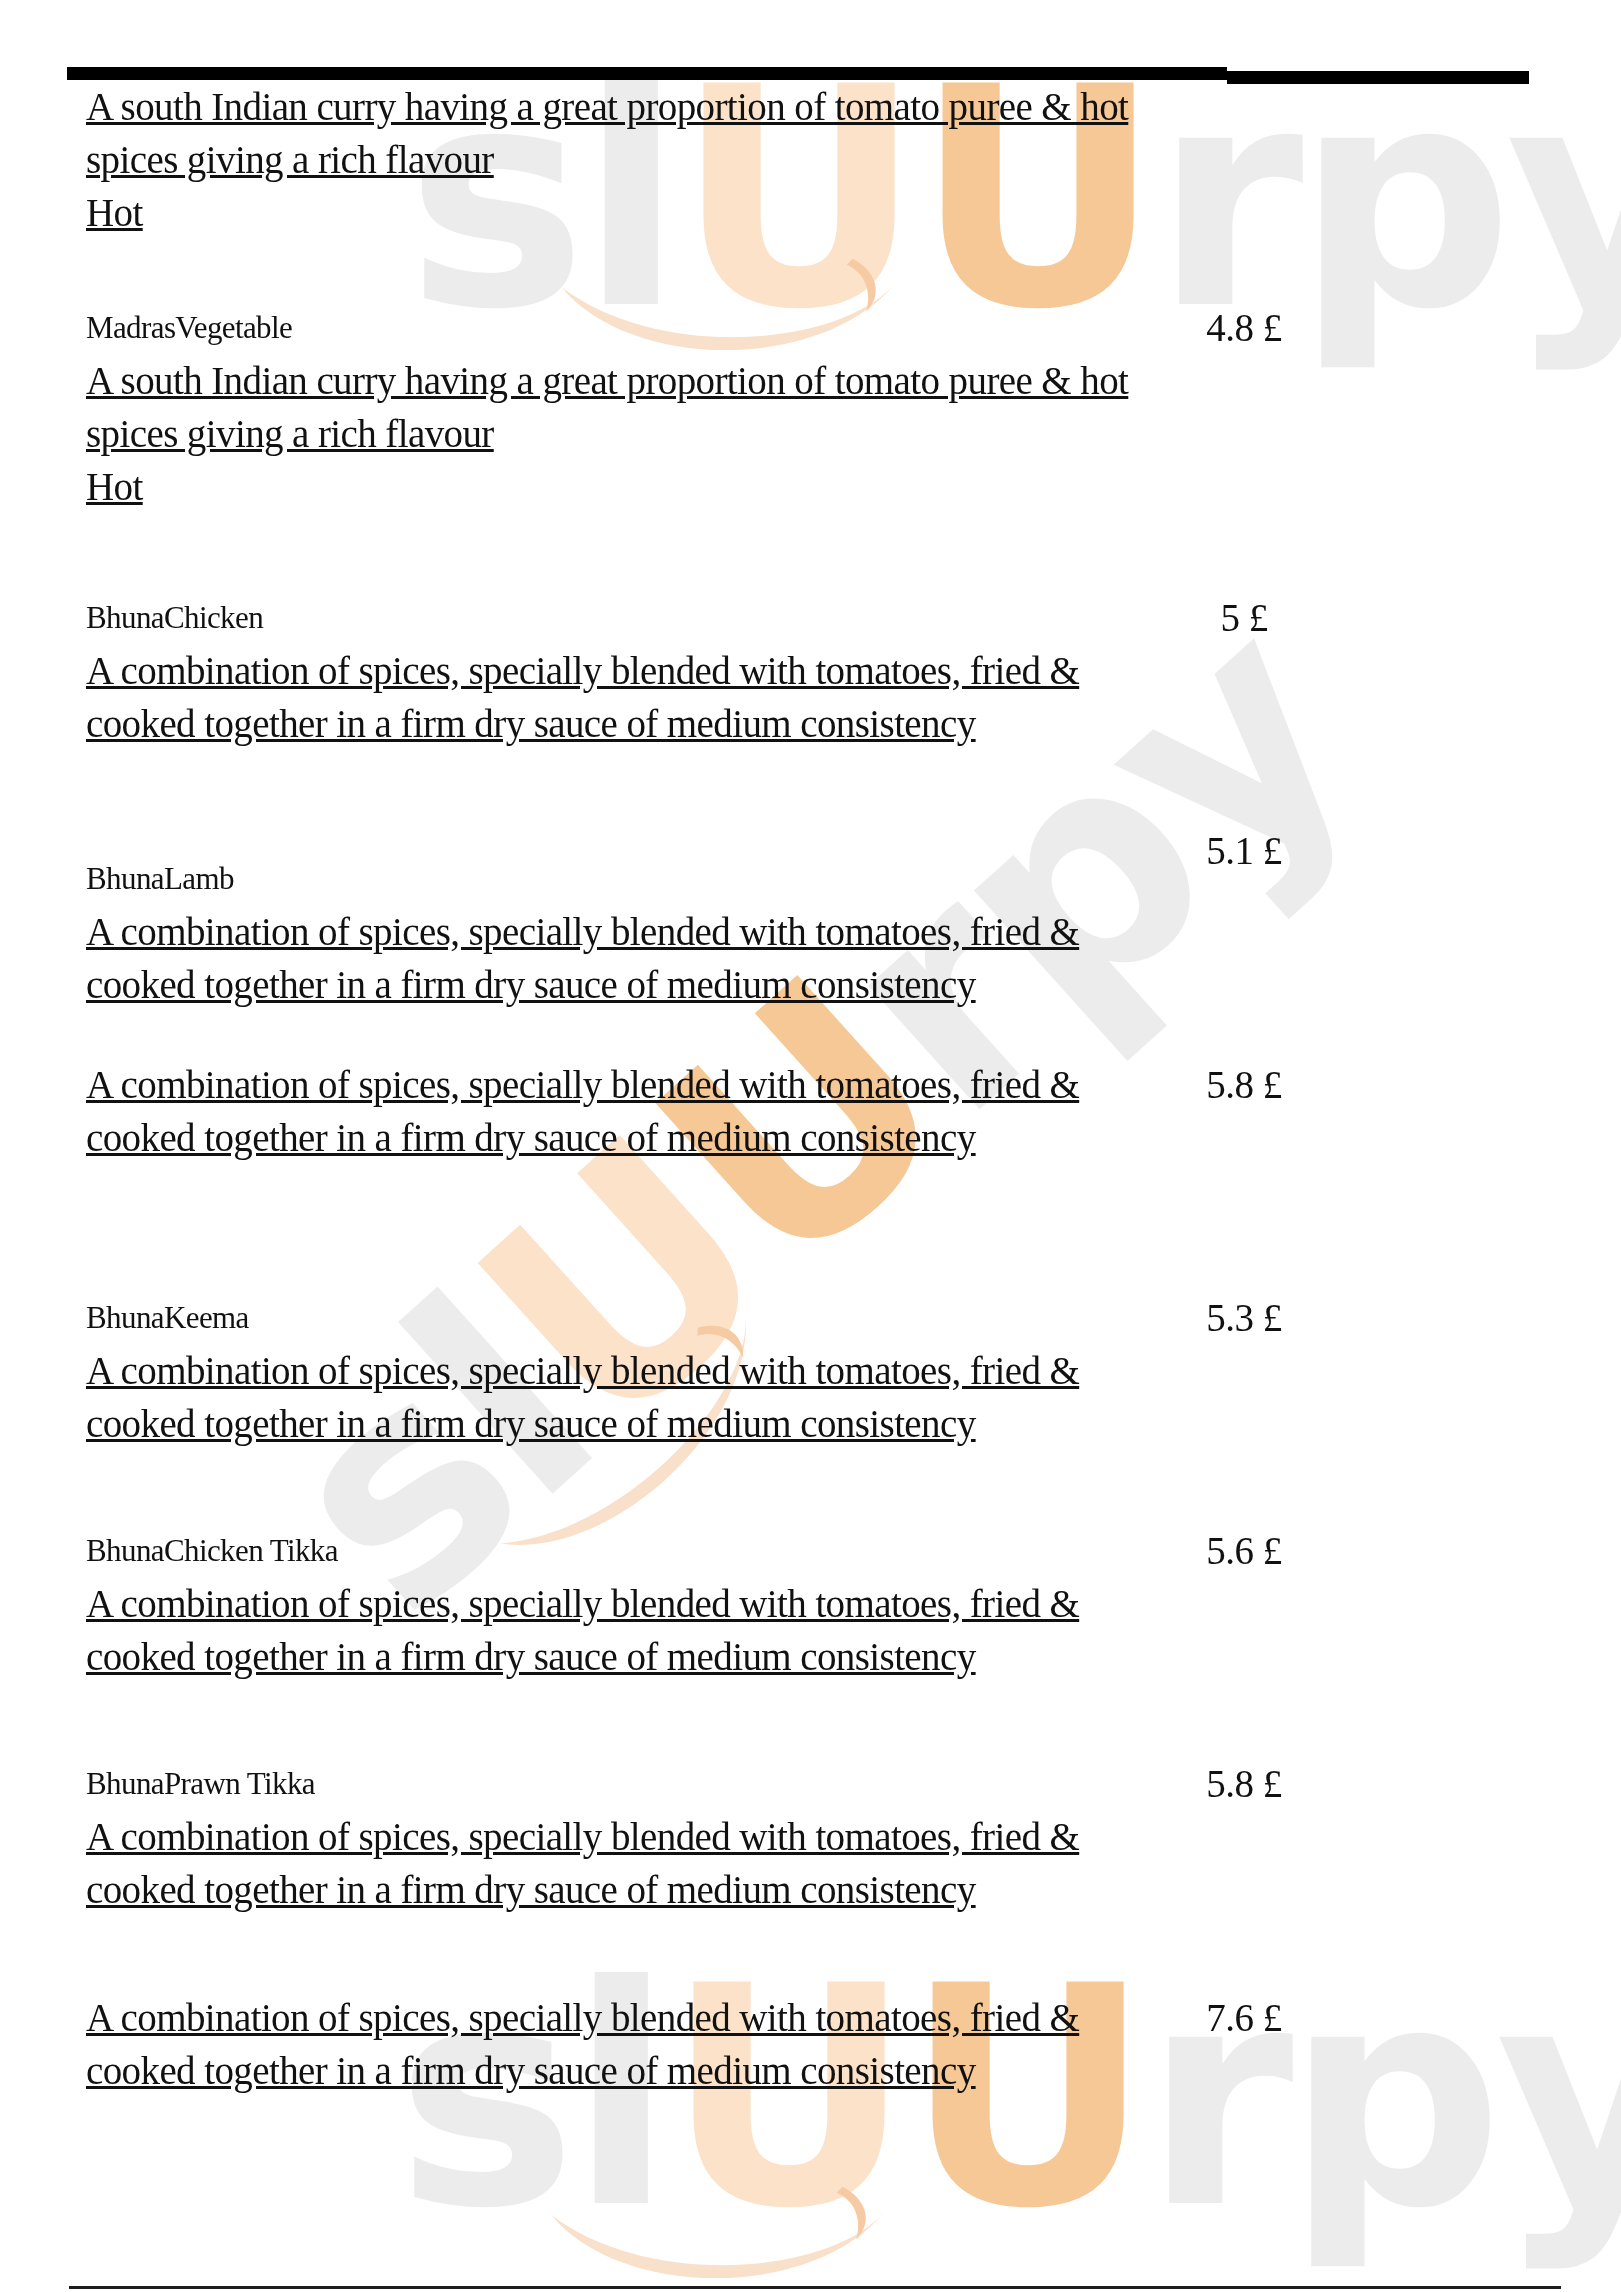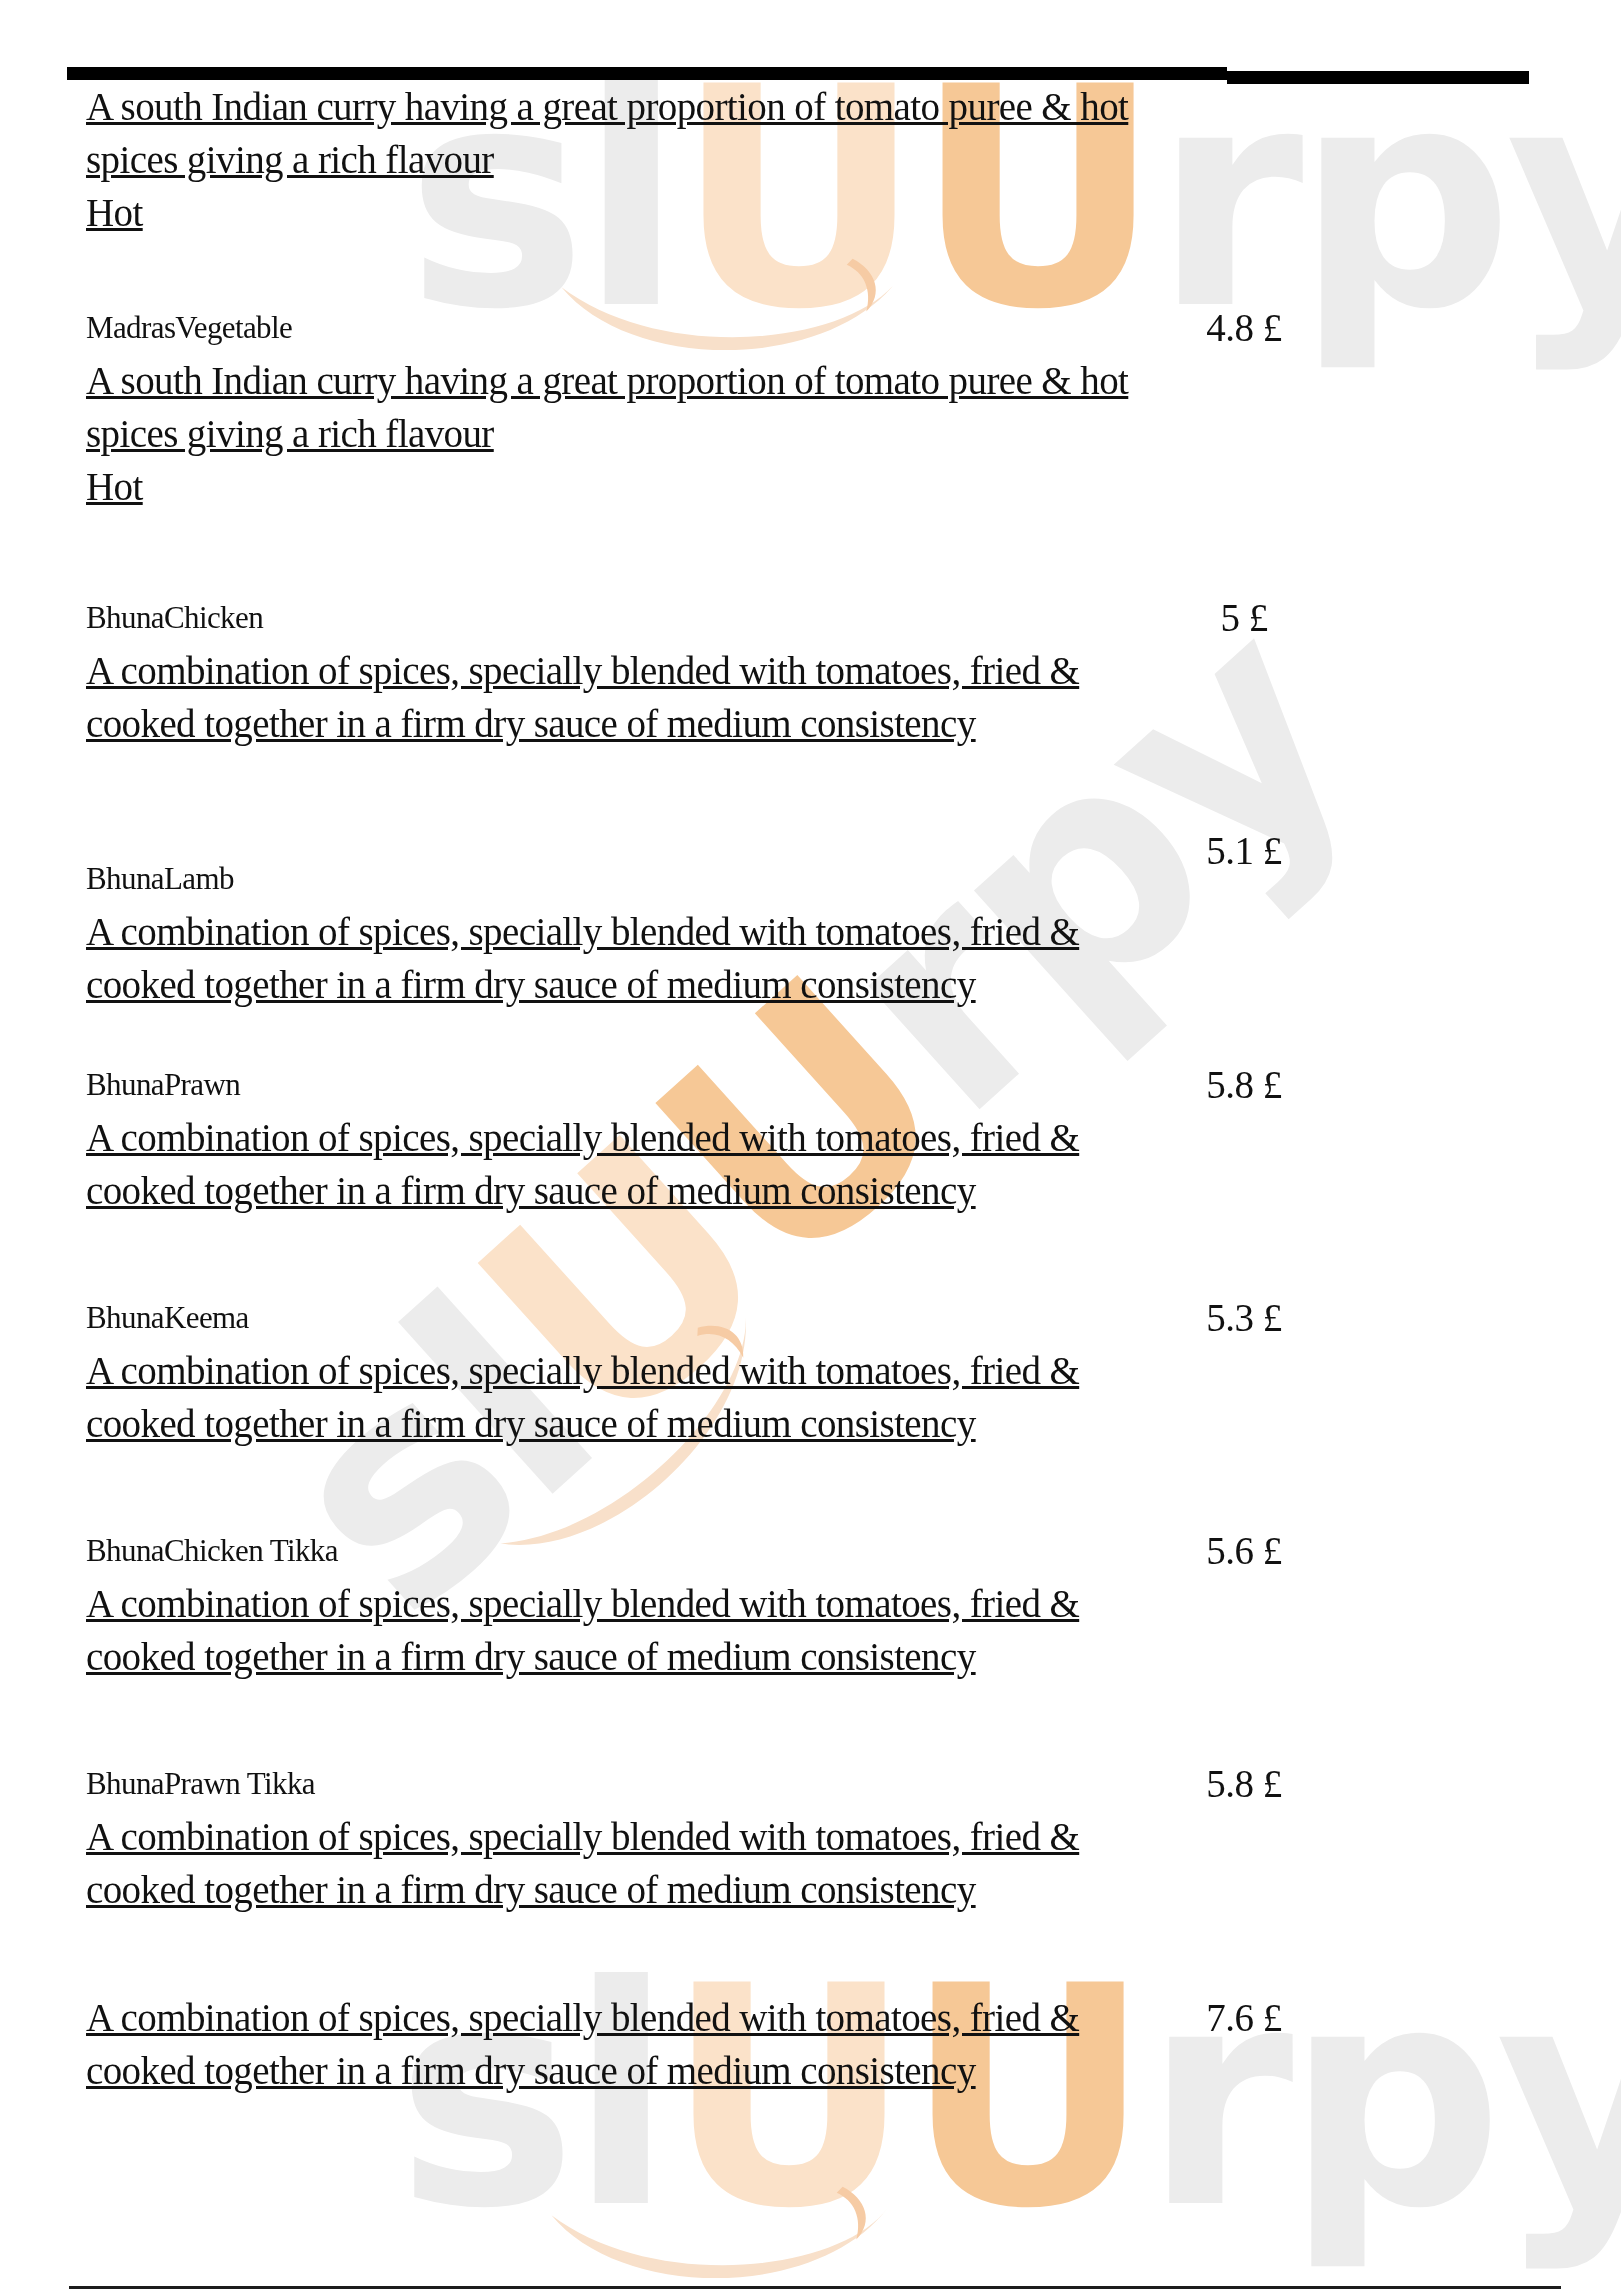--- a/index.html
+++ b/index.html
@@ -118,21 +118,20 @@
   <div class="price" style="top:591px">5 £</div>
 
   <section class="block" style="top:852px">
     <div class="item-title">BhunaLamb</div>
     <div class="item-desc">A combination of spices, specially blended with tomatoes, fried &amp;</div>
     <div class="item-desc">cooked together in a firm dry sauce of medium consistency</div>
   </section>
   <div class="price" style="top:824px">5.1 £</div>
 
   <section class="block" style="top:1058px">
-    <div class="item-title">BhunaPrawn</div>
     <div class="item-desc">A combination of spices, specially blended with tomatoes, fried &amp;</div>
     <div class="item-desc">cooked together in a firm dry sauce of medium consistency</div>
   </section>
   <div class="price" style="top:1058px">5.8 £</div>
 
   <section class="block" style="top:1291px">
     <div class="item-title">BhunaKeema</div>
     <div class="item-desc">A combination of spices, specially blended with tomatoes, fried &amp;</div>
     <div class="item-desc">cooked together in a firm dry sauce of medium consistency</div>
   </section>

